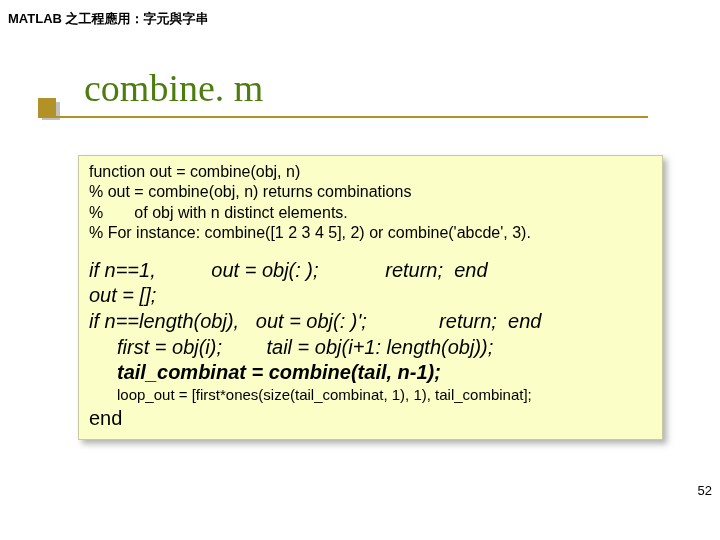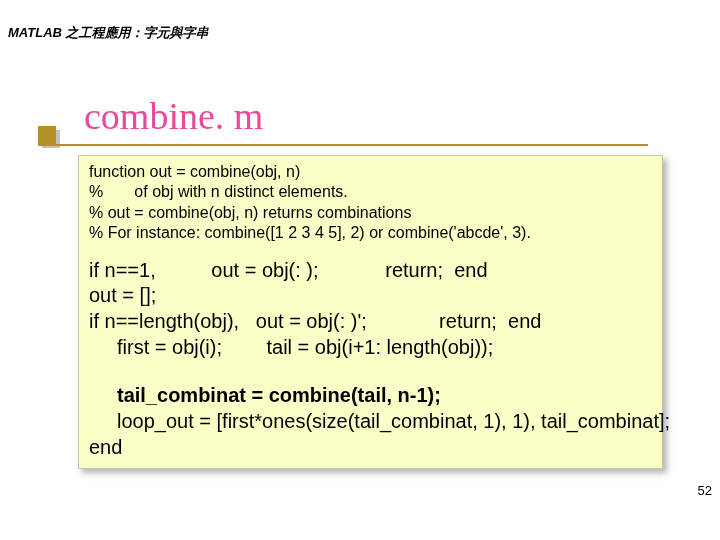--- a/index.html
+++ b/index.html
@@ -8,23 +8,22 @@
     height: 540px;
     background: #ffffff;
     font-family: "Times New Roman", serif;
     position: relative;
     overflow: hidden;
   }
   .header {
     font-family: "Microsoft JhengHei", "SimSun", sans-serif;
     font-size: 13px;
     font-weight: bold;
-    padding: 24px 8px;
+    padding: 10px 8px;
     color: #000;
-    font-style: italic;
   }
   .title-wrap {
     position: relative;
     margin-top: 28px;
     margin-left: 38px;
     height: 54px;
   }
   .title-square {
     position: absolute;
     left: 0;
@@ -40,21 +39,21 @@
     top: 50px;
     width: 610px;
     height: 2px;
     background: #b29126;
   }
   .title-text {
     position: absolute;
     left: 46px;
     top: 0;
     font-size: 38px;
-    color: #ec4899;
+    color: #4d7c0f;
   }
   .codebox {
     position: absolute;
     left: 78px;
     top: 155px;
     width: 585px;
     background: #fcfec8;
     border: 1px solid #c9c9a0;
     box-shadow: 4px 4px 6px rgba(120,120,120,0.55);
     padding: 6px 24px 8px 10px;
@@ -64,26 +63,27 @@
     font-size: 16px;
     line-height: 1.28;
     color: #000;
   }
   .body-block {
     font-family: Tahoma, Verdana, sans-serif;
     font-size: 20px;
     line-height: 1.28;
     margin-top: 14px;
     color: #000;
+    font-style: italic;
   }
   .body-block .indent1 { padding-left: 28px; display: block; }
-  .body-block .bold { font-weight: bold; margin-top: 23px; }
+  .body-block .bold { font-weight: bold; }
   .small-line {
     font-family: Tahoma, Verdana, sans-serif;
-    font-size: 20px;
+    font-size: 15px;
     line-height: 1.25;
     padding-left: 28px;
   }
   .tail-block {
     font-family: Tahoma, Verdana, sans-serif;
     font-size: 20px;
     line-height: 1.3;
   }
   .tail-block .indent1 { padding-left: 28px; display: block; }
   .pagenum {
@@ -104,22 +104,22 @@
 
 <div class="title-wrap">
   <div class="title-square"></div>
   <div class="title-line"></div>
   <div class="title-text">combine. m</div>
 </div>
 
 <div class="codebox">
   <div class="fn-block">
     <div class="pre">function out = combine(obj, n)</div>
+    <div class="pre">% out = combine(obj, n) returns combinations</div>
     <div class="pre">%       of obj with n distinct elements.</div>
-    <div class="pre">% out = combine(obj, n) returns combinations</div>
     <div class="pre">% For instance: combine([1 2 3 4 5], 2) or combine('abcde', 3).</div>
   </div>
 
   <div class="body-block">
     <div class="pre">if n==1,          out = obj(: );            return;  end</div>
     <div class="pre">out = [];</div>
     <div class="pre">if n==length(obj),   out = obj(: )';             return;  end</div>
     <span class="indent1 pre">first = obj(i);        tail = obj(i+1: length(obj));</span>
     <span class="indent1 bold pre">tail_combinat = combine(tail, n-1);</span>
   </div>

